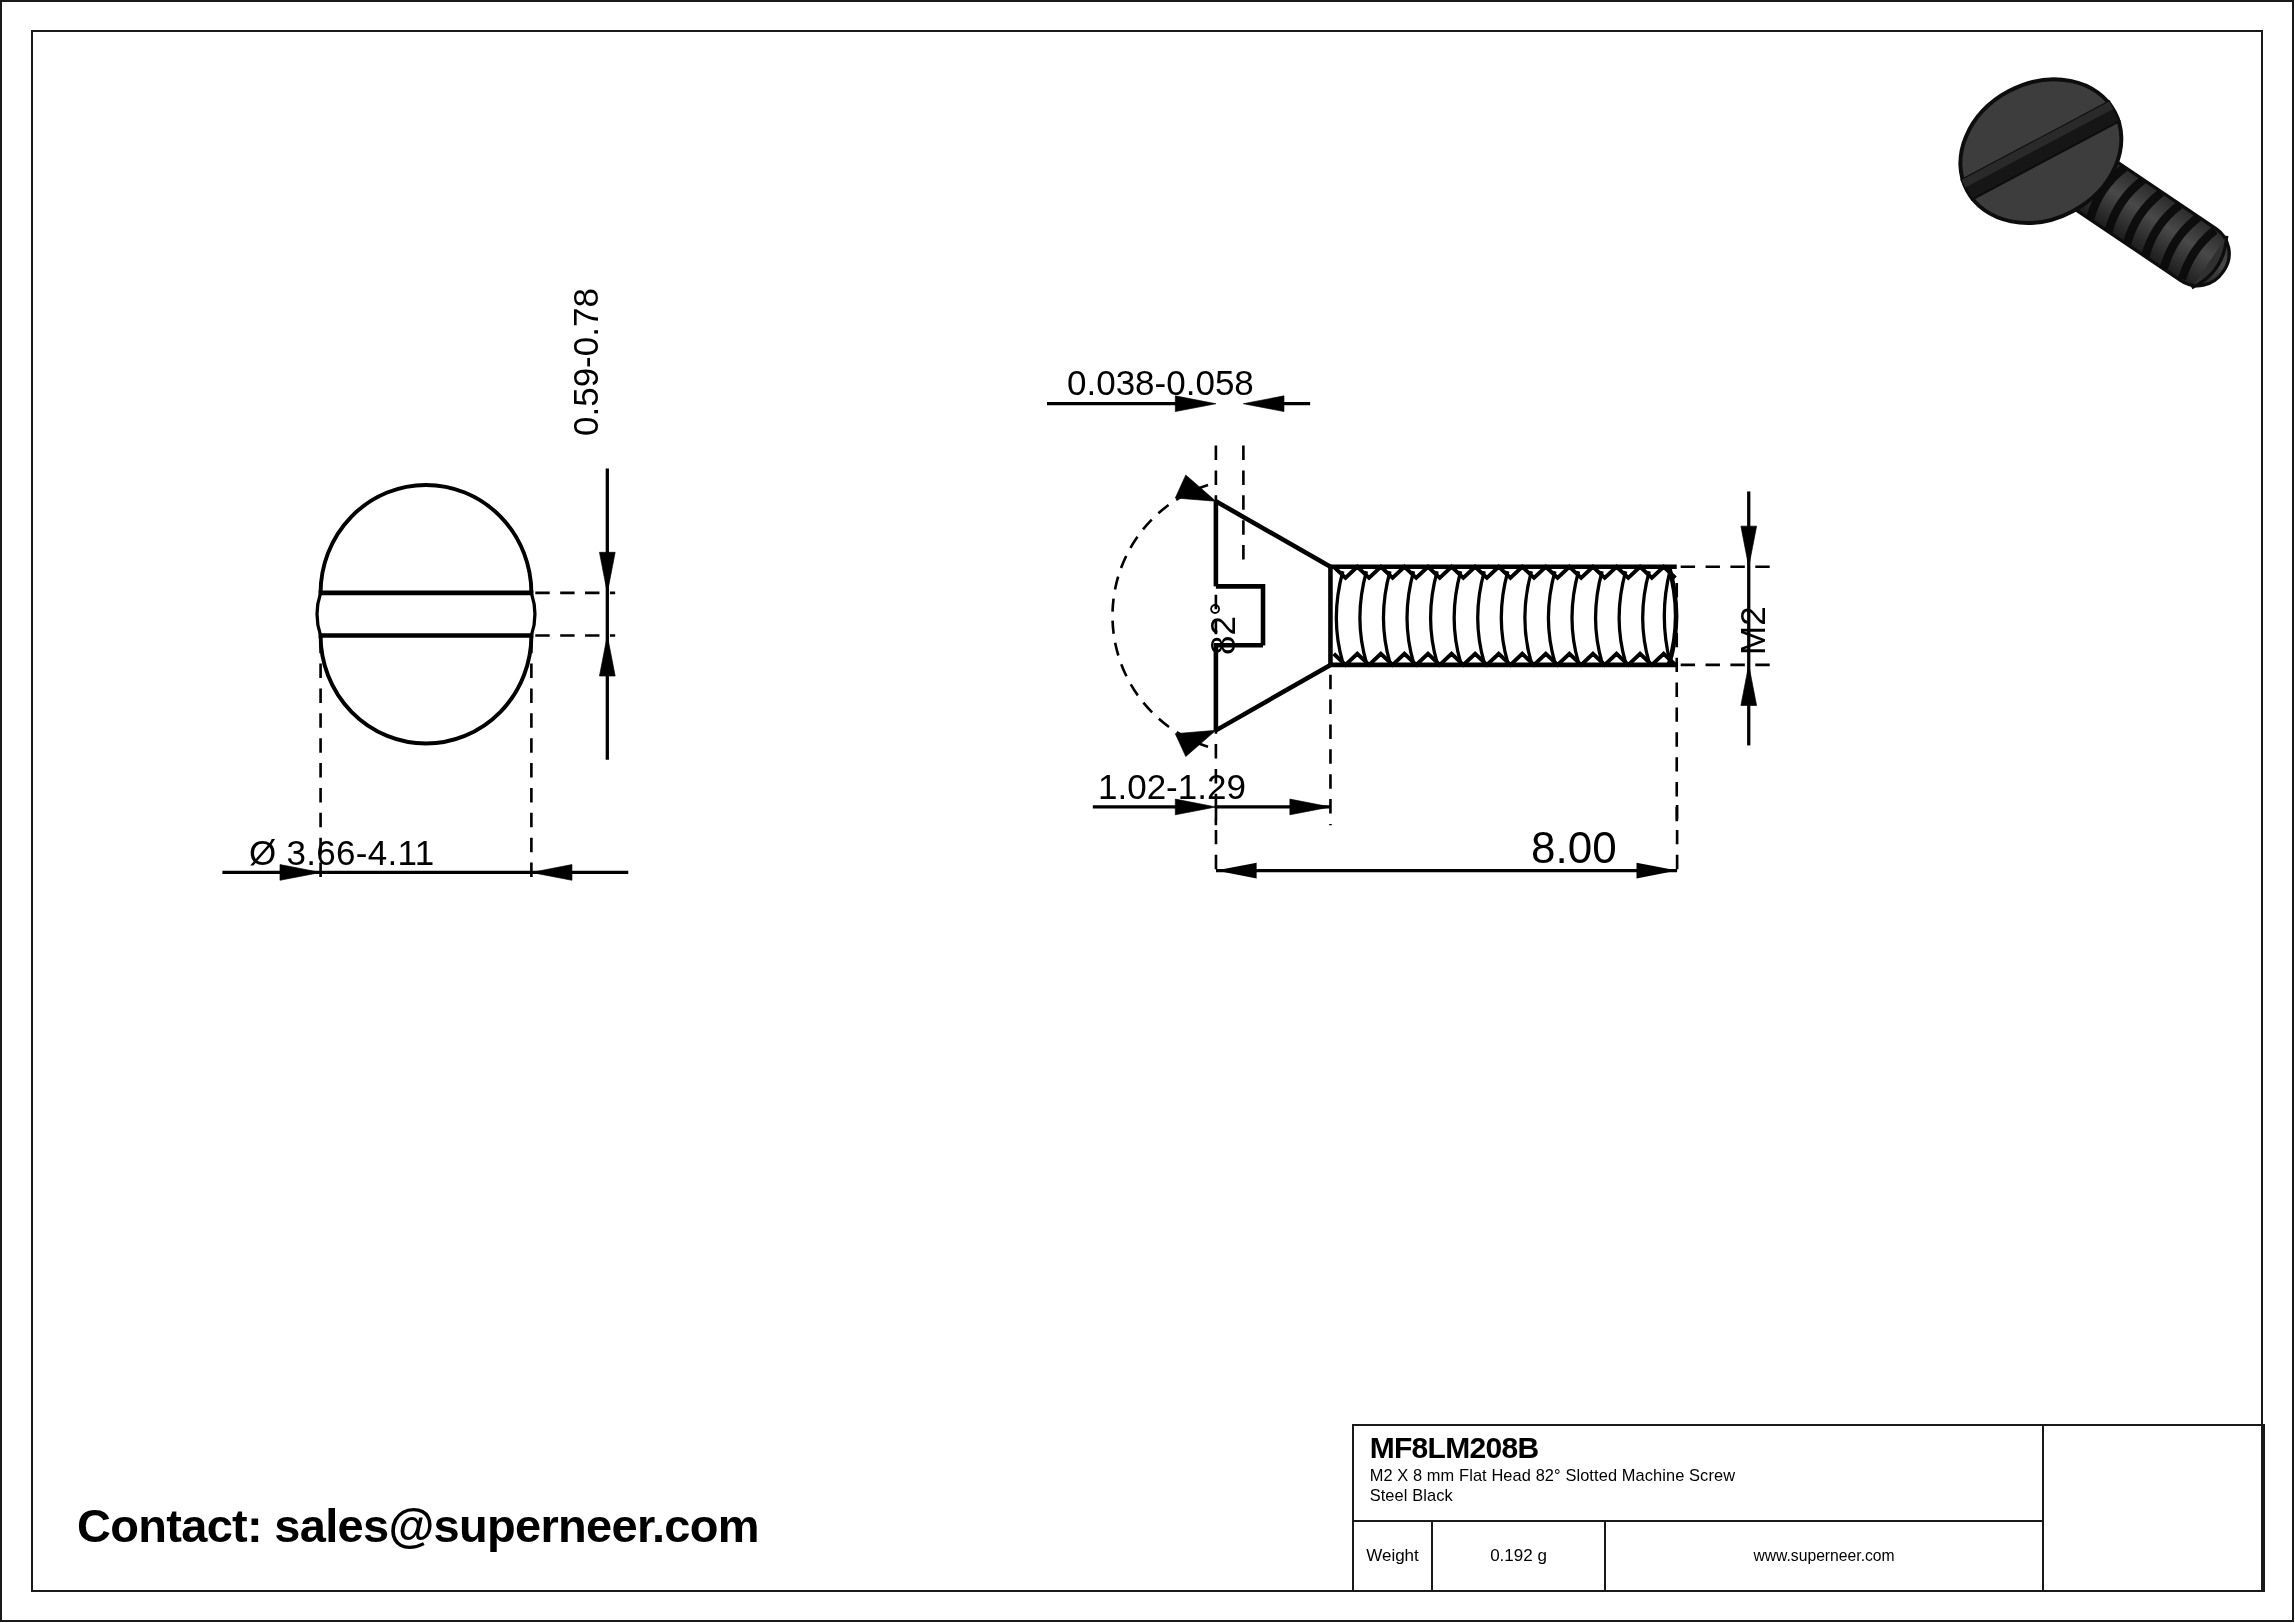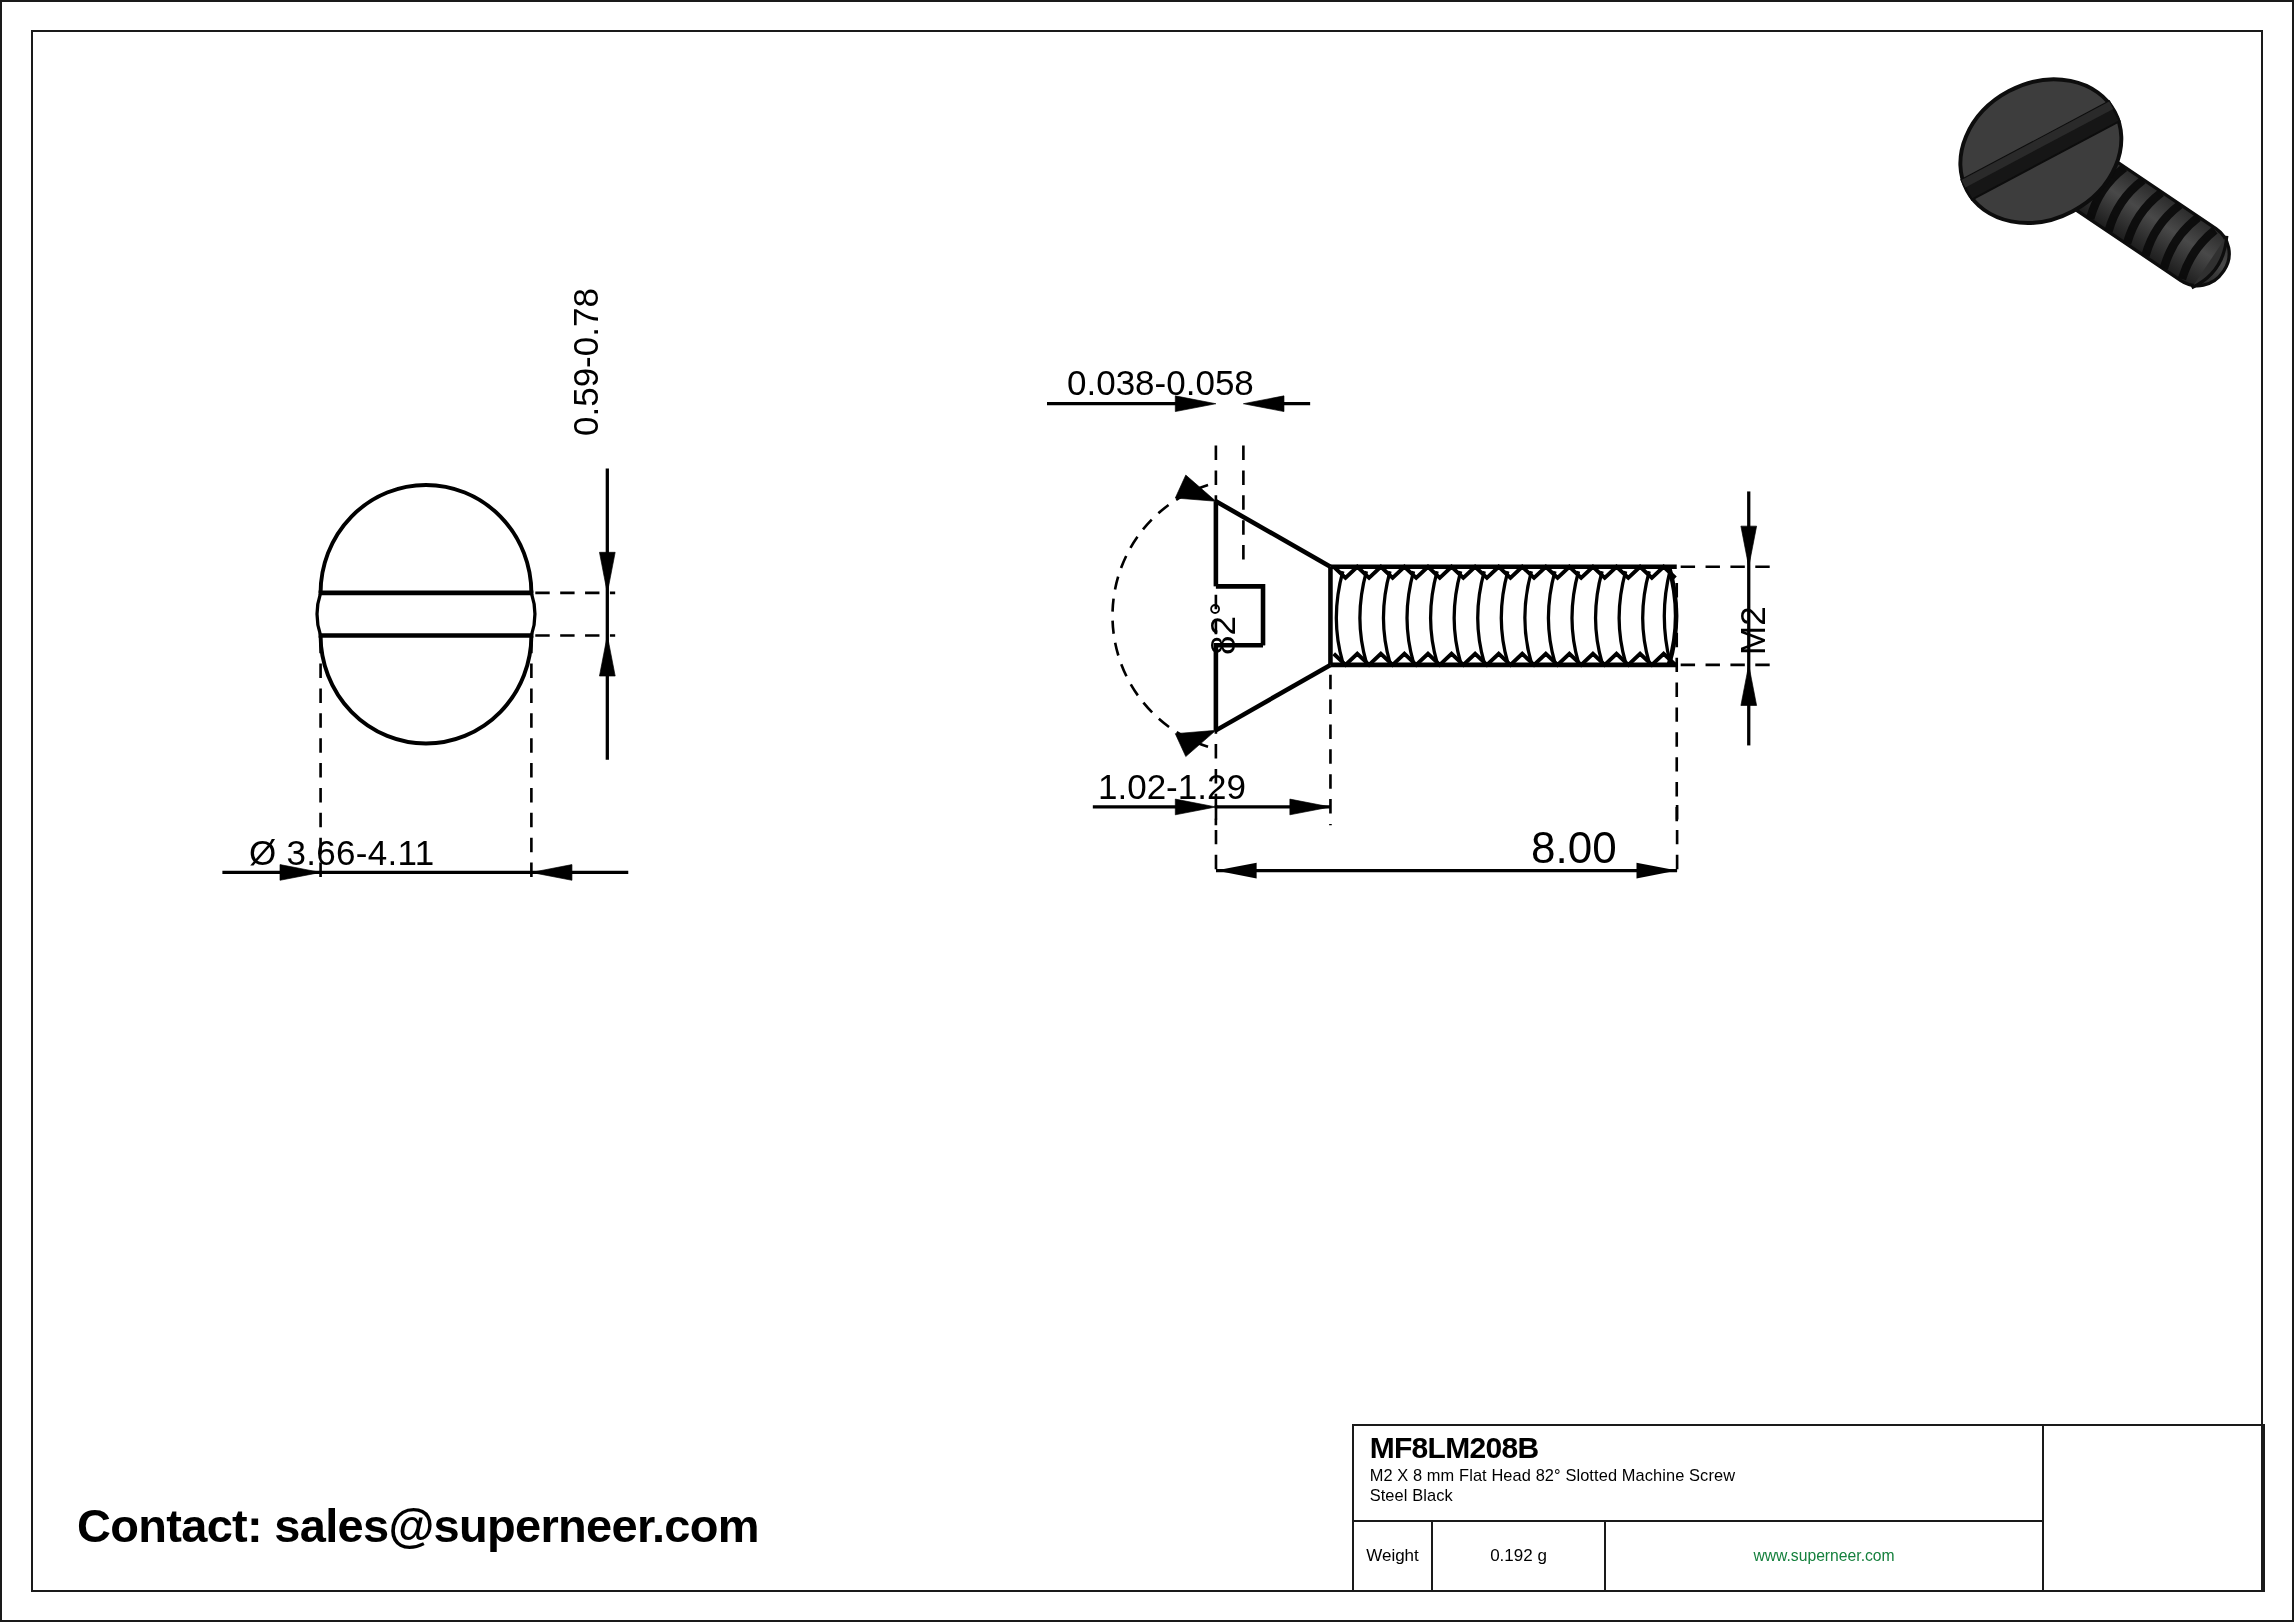--- a/index.html
+++ b/index.html
@@ -30,21 +30,21 @@
   .tb-row{display:flex;flex:1 1 0;min-height:0;}
   .tb-row.first{border-bottom:2px solid #1a1a1a;}
   .tb-cell{display:flex;align-items:center;justify-content:center;
       font-size:17px;box-sizing:border-box;height:100%;}
   .tb-cell.bl{border-left:2px solid #1a1a1a;}
   .c-lbl{width:77px;}
   .c-val{width:173px;}
   .c-lbl2{width:85px;}
   .c-val2{flex:1;}
   .c-wide{flex:1;}
-  .link{color:#15803d;font-size:15.7px;}
+  .link{color:#000000;font-size:15.7px;}
   #tb-right{flex:1;display:flex;flex-direction:column;align-items:center;
       justify-content:center;gap:11.8px;}
   #brand-text{font-size:30px;font-weight:bold;letter-spacing:1.3px;color:#1a8ccf;
       font-family:"DejaVu Sans",sans-serif;}
 </style>
 </head>
 <body>
 
 <div class="abs" id="outer-border"></div>
 <div class="abs" id="inner-frame"></div>

